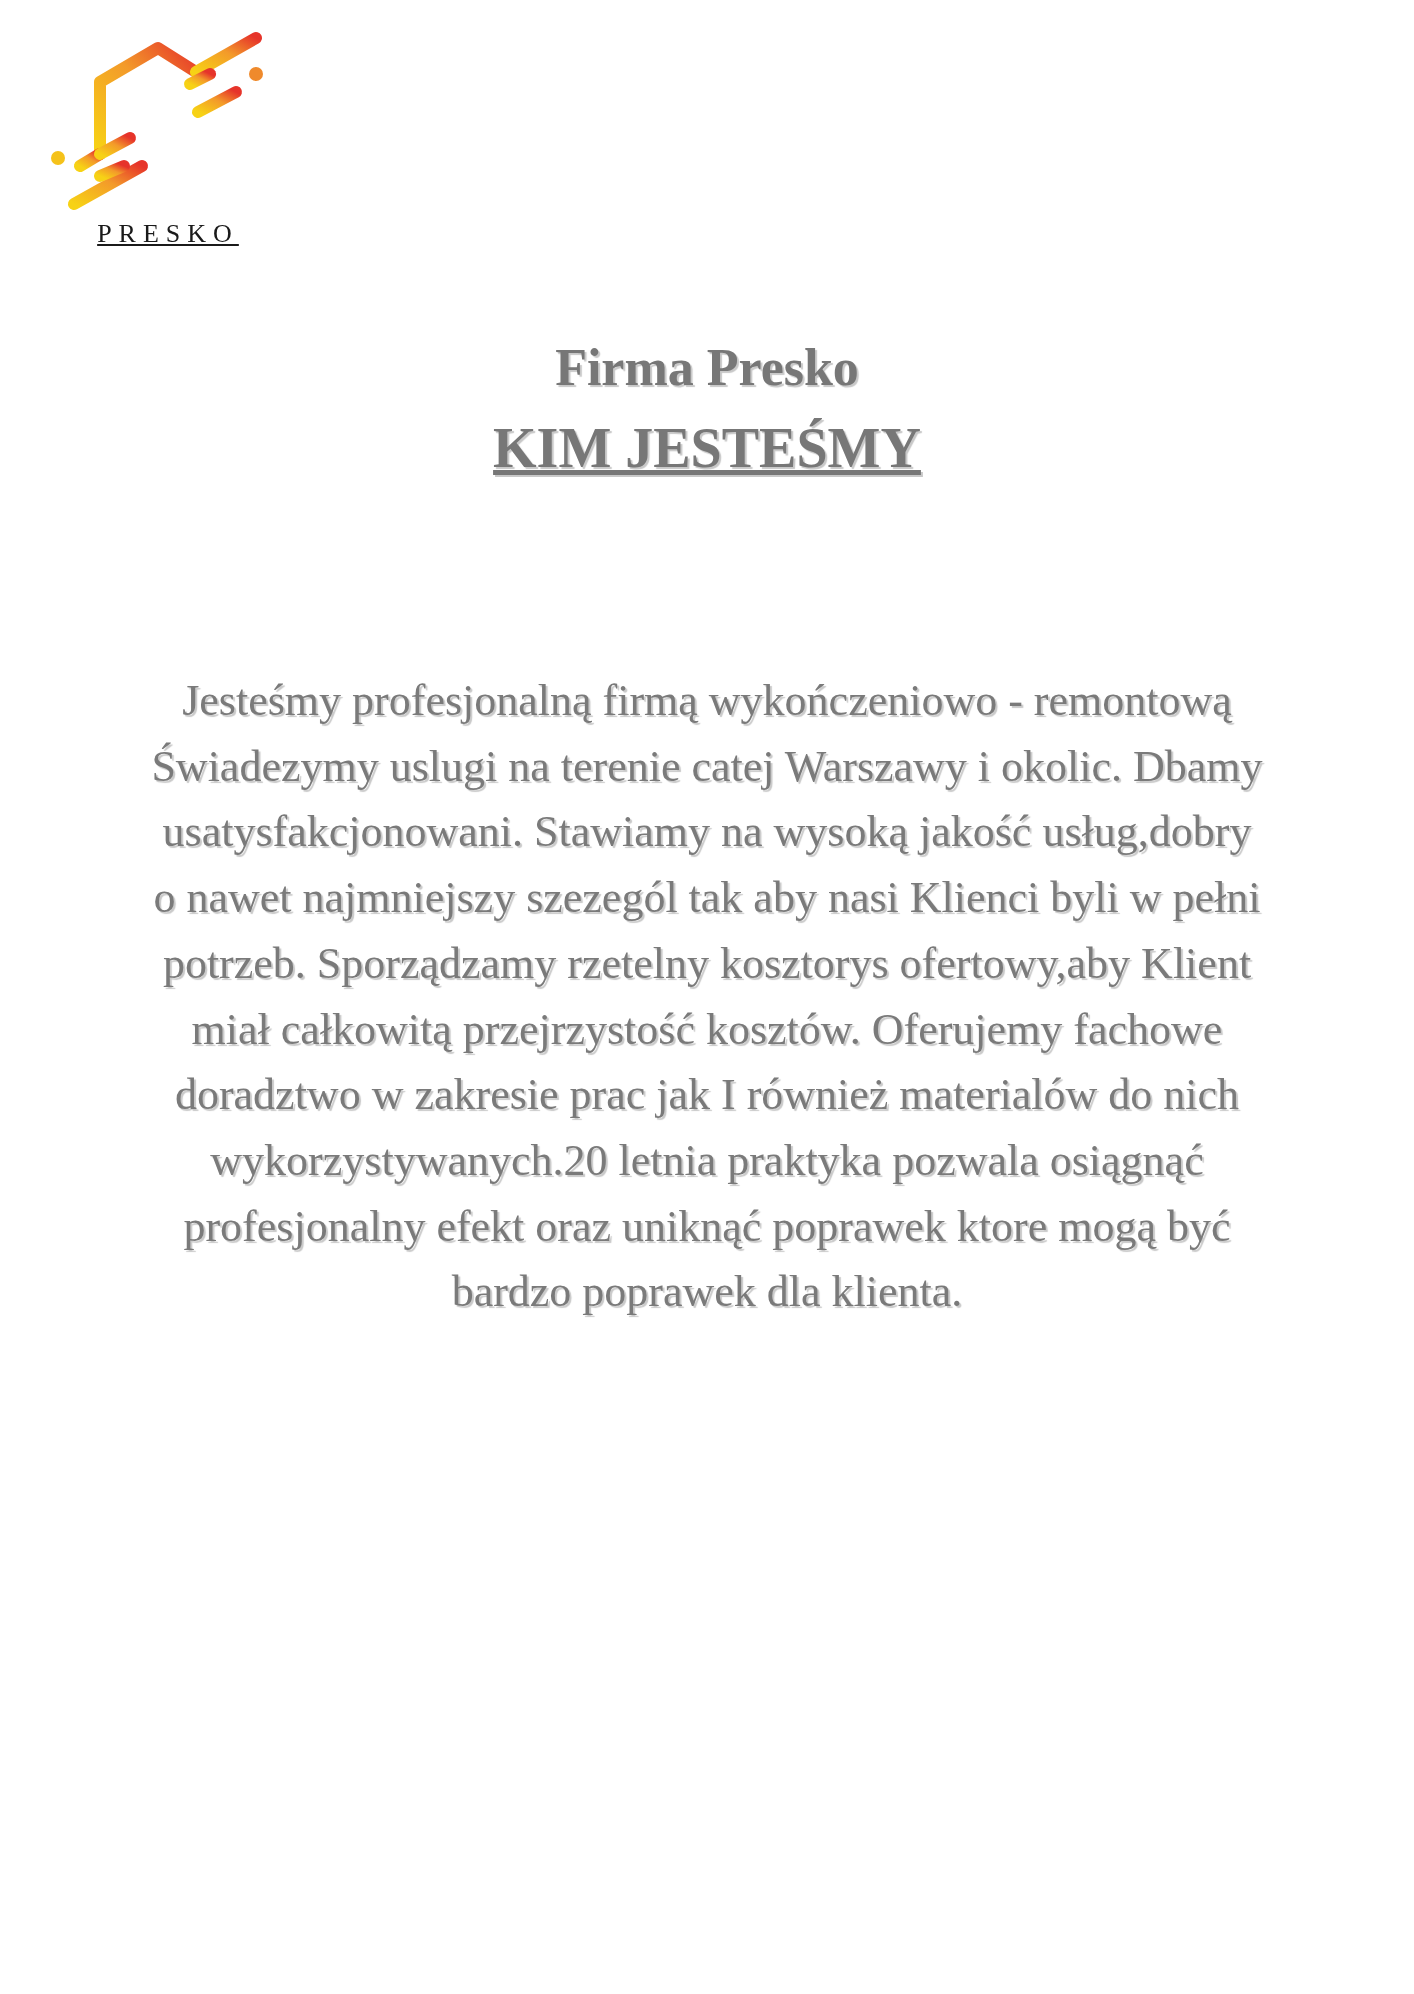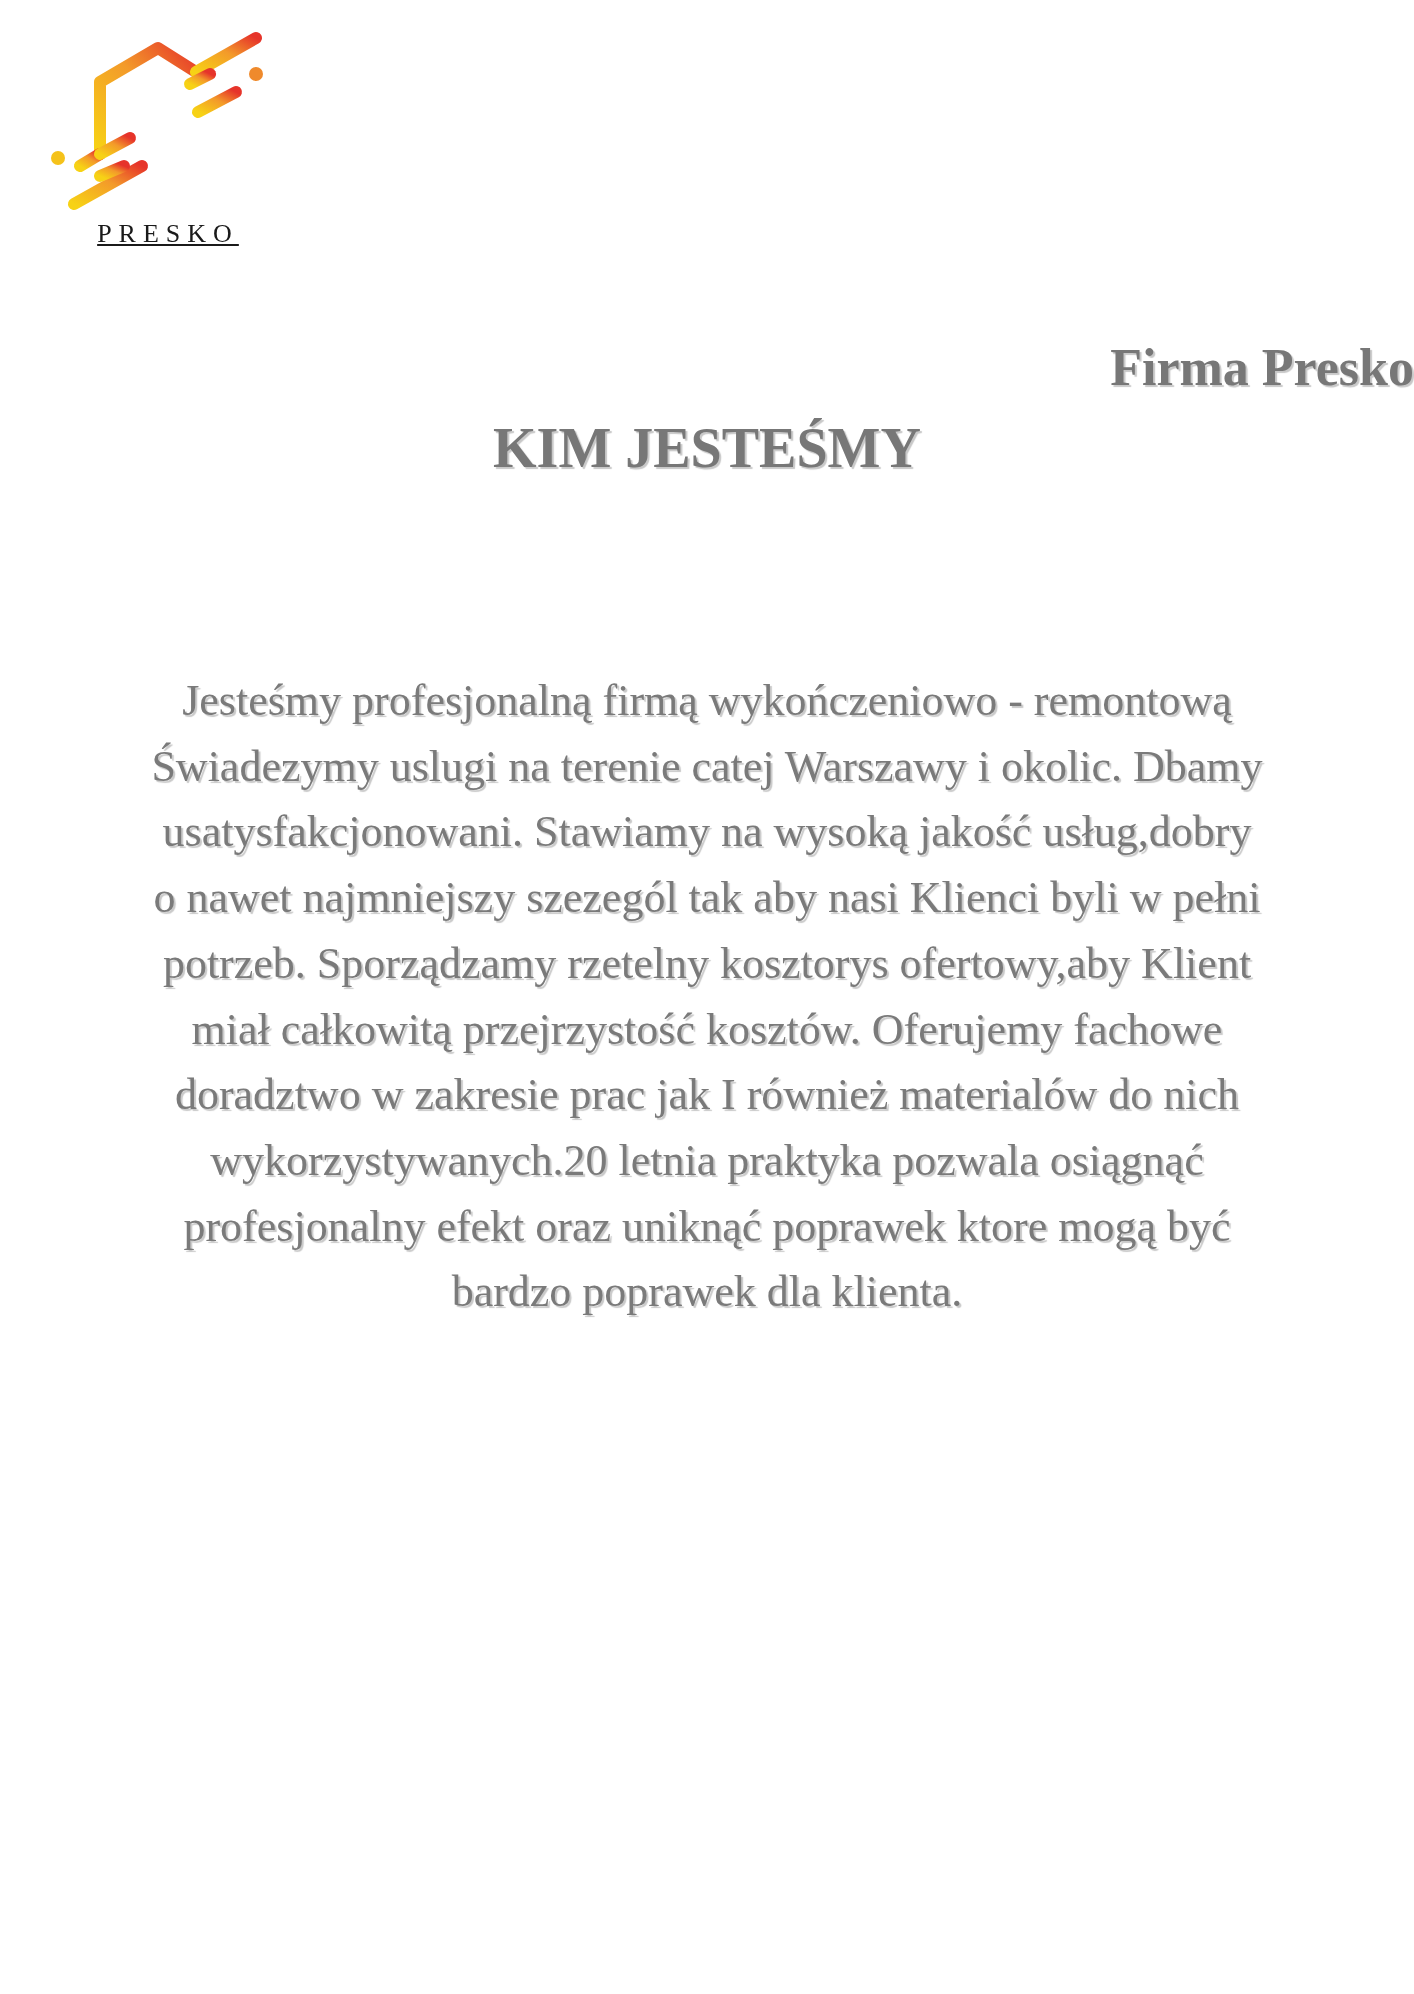--- a/index.html
+++ b/index.html
@@ -8,22 +8,22 @@
     .logo svg { position: absolute; left: 0; top: 0; }
     .logo-text {
       position: absolute; left: 0; top: 193px; width: 260px; text-align: center;
       font-family: "Liberation Serif", serif; font-size: 26px; letter-spacing: 7px; color: #1a1a1a; text-decoration: underline;
     }
     .title {
       position: absolute; left: 0; width: 1414px; text-align: center;
       font-family: "Liberation Serif", serif; font-weight: bold; color: #777777;
       text-shadow: 2px 2px 1px #c8c8c8;
     }
-    .title-1 { top: 338px; font-size: 52px; line-height: 60px; text-align: right; }
-    .title-2 { top: 416px; font-size: 56px; line-height: 64px; }
+    .title-1 { top: 338px; font-size: 52px; line-height: 60px; }
+    .title-2 { top: 416px; font-size: 56px; line-height: 64px; text-decoration: underline; }
     .body-text {
       position: absolute; left: 60px; top: 668px; width: 1294px; text-align: center;
       font-family: "Liberation Serif", serif; font-size: 44px; line-height: 65.7px; color: #7a7a7a;
       text-shadow: 2px 2px 1px #c9c9c9;
     }
     .body-text .line { display: block; white-space: nowrap; }
   </style>
 </head>
 <body>
 

